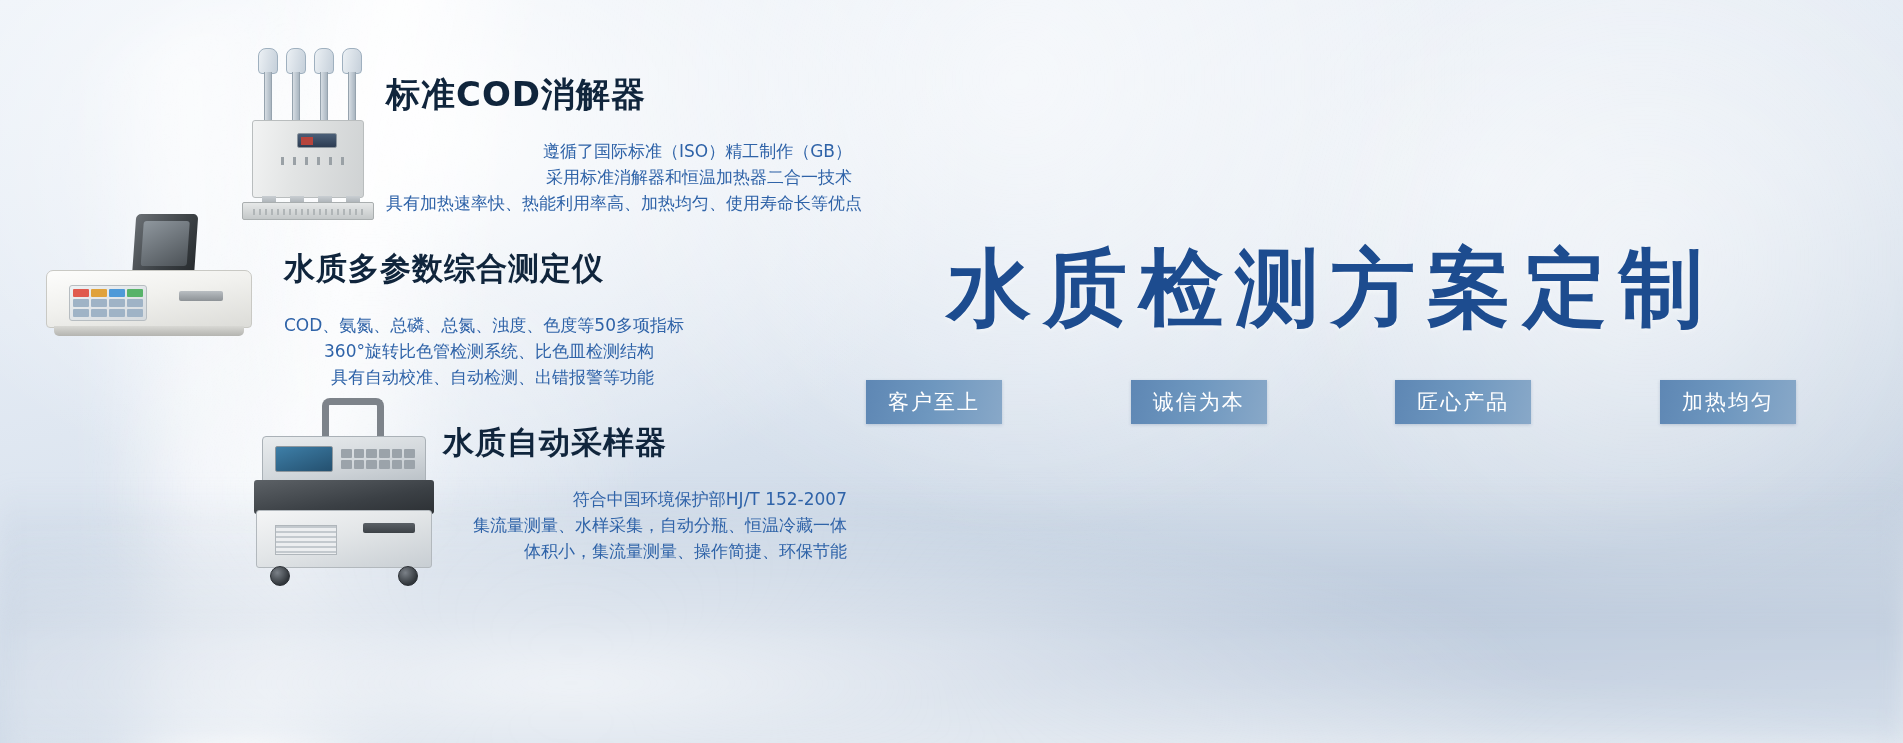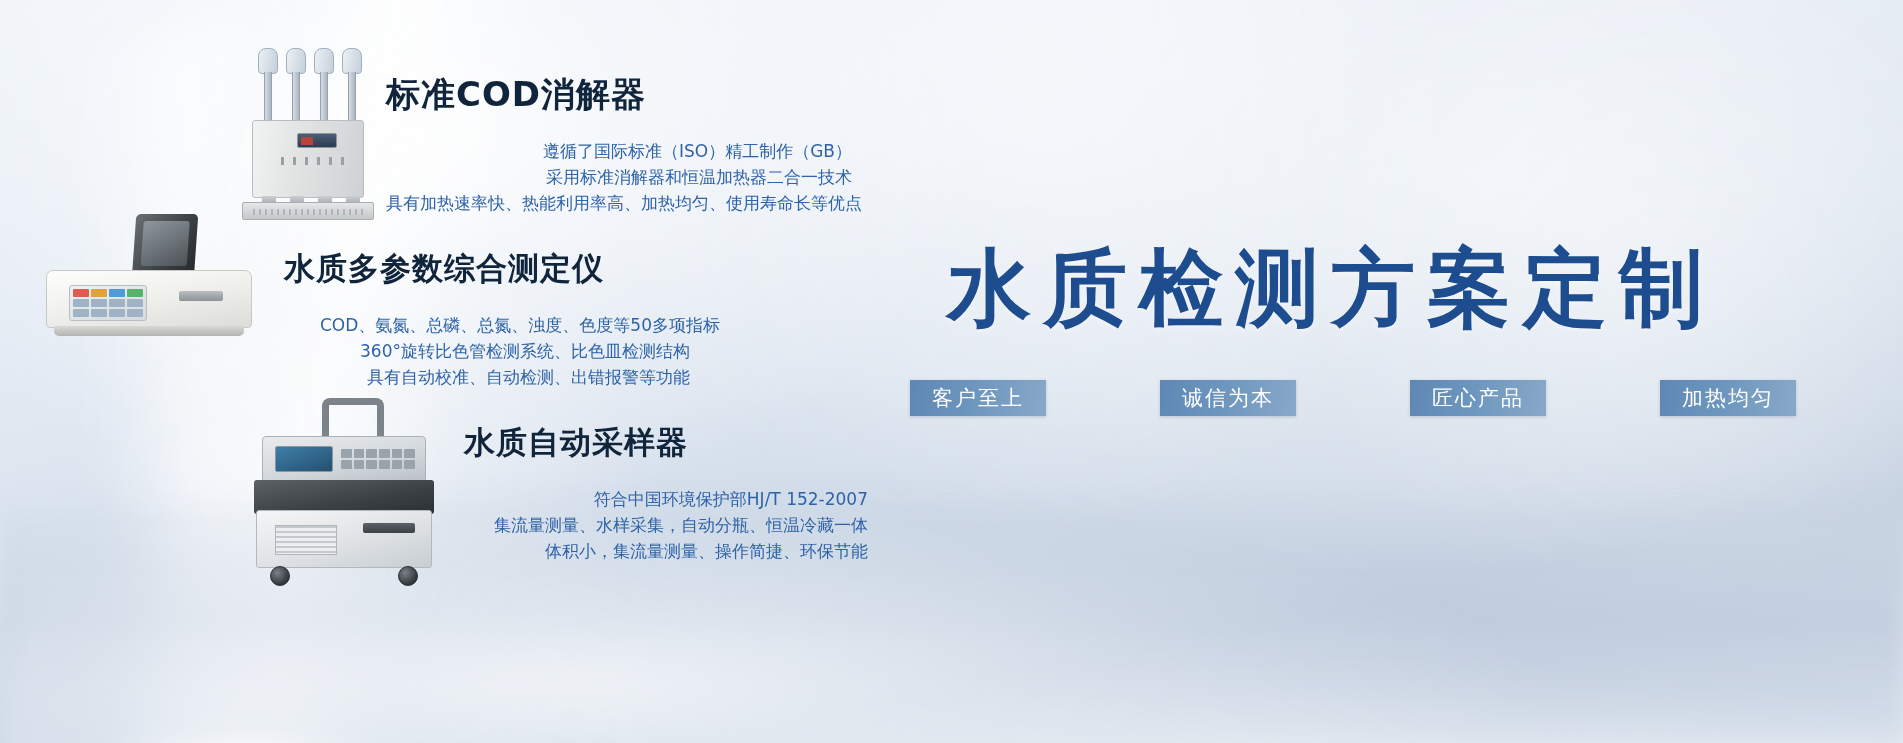--- a/index.html
+++ b/index.html
@@ -82,24 +82,24 @@
   }
 
   
   #product-1{ left:386px; top:72px; }
   #product-1 .p-title{ font-size:34px; }
   #product-1 .p-desc{ width:466px; margin-top:20px; }
 
   
   #product-2{ left:284px; top:248px; }
   #product-2 .p-title{ font-size:31px; }
-  #product-2 .p-desc{ width:370px; margin-top:22px;margin-left:36px; }
-
-  
-  #product-3{ left:464px; top:422px; }
+  #product-2 .p-desc{ width:370px; margin-top:22px; }
+
+  
+  #product-3{ left:443px; top:422px; }
   #product-3 .p-title{ font-size:31px; }
   #product-3 .p-desc{ width:404px; margin-top:22px; }
 
   
   .headline{
     position:absolute;
     left:866px; top:232px;
     width:930px;
     text-align:center;
     font-size:84px;
@@ -113,28 +113,27 @@
   
   .tags{
     position:absolute;
     left:866px; top:380px;
     width:930px;
     display:flex;
     justify-content:space-between;
     align-items:center;
   }
   .tag{
-    width:136px; height:36px;
+    width:136px; height:44px;
     display:flex; align-items:center; justify-content:center;
     color:#ffffff;
     font-size:21px;
     letter-spacing:2px;
     background:linear-gradient(100deg,#5e87b4 0%,#6e97bf 48%,#88a8c8 100%);
     box-shadow:0 1px 3px rgba(70,100,140,.25);
-    margin-left:44px;
   }
 
   
   .device{ position:absolute; }
 
   
   #device-cod{ left:236px; top:46px; width:150px; height:170px; }
   .cod-body{
     position:absolute; left:16px; top:74px; width:112px; height:78px;
     background:linear-gradient(100deg,#f2f3f3 0%,#e2e4e4 40%,#cfd2d3 100%);

